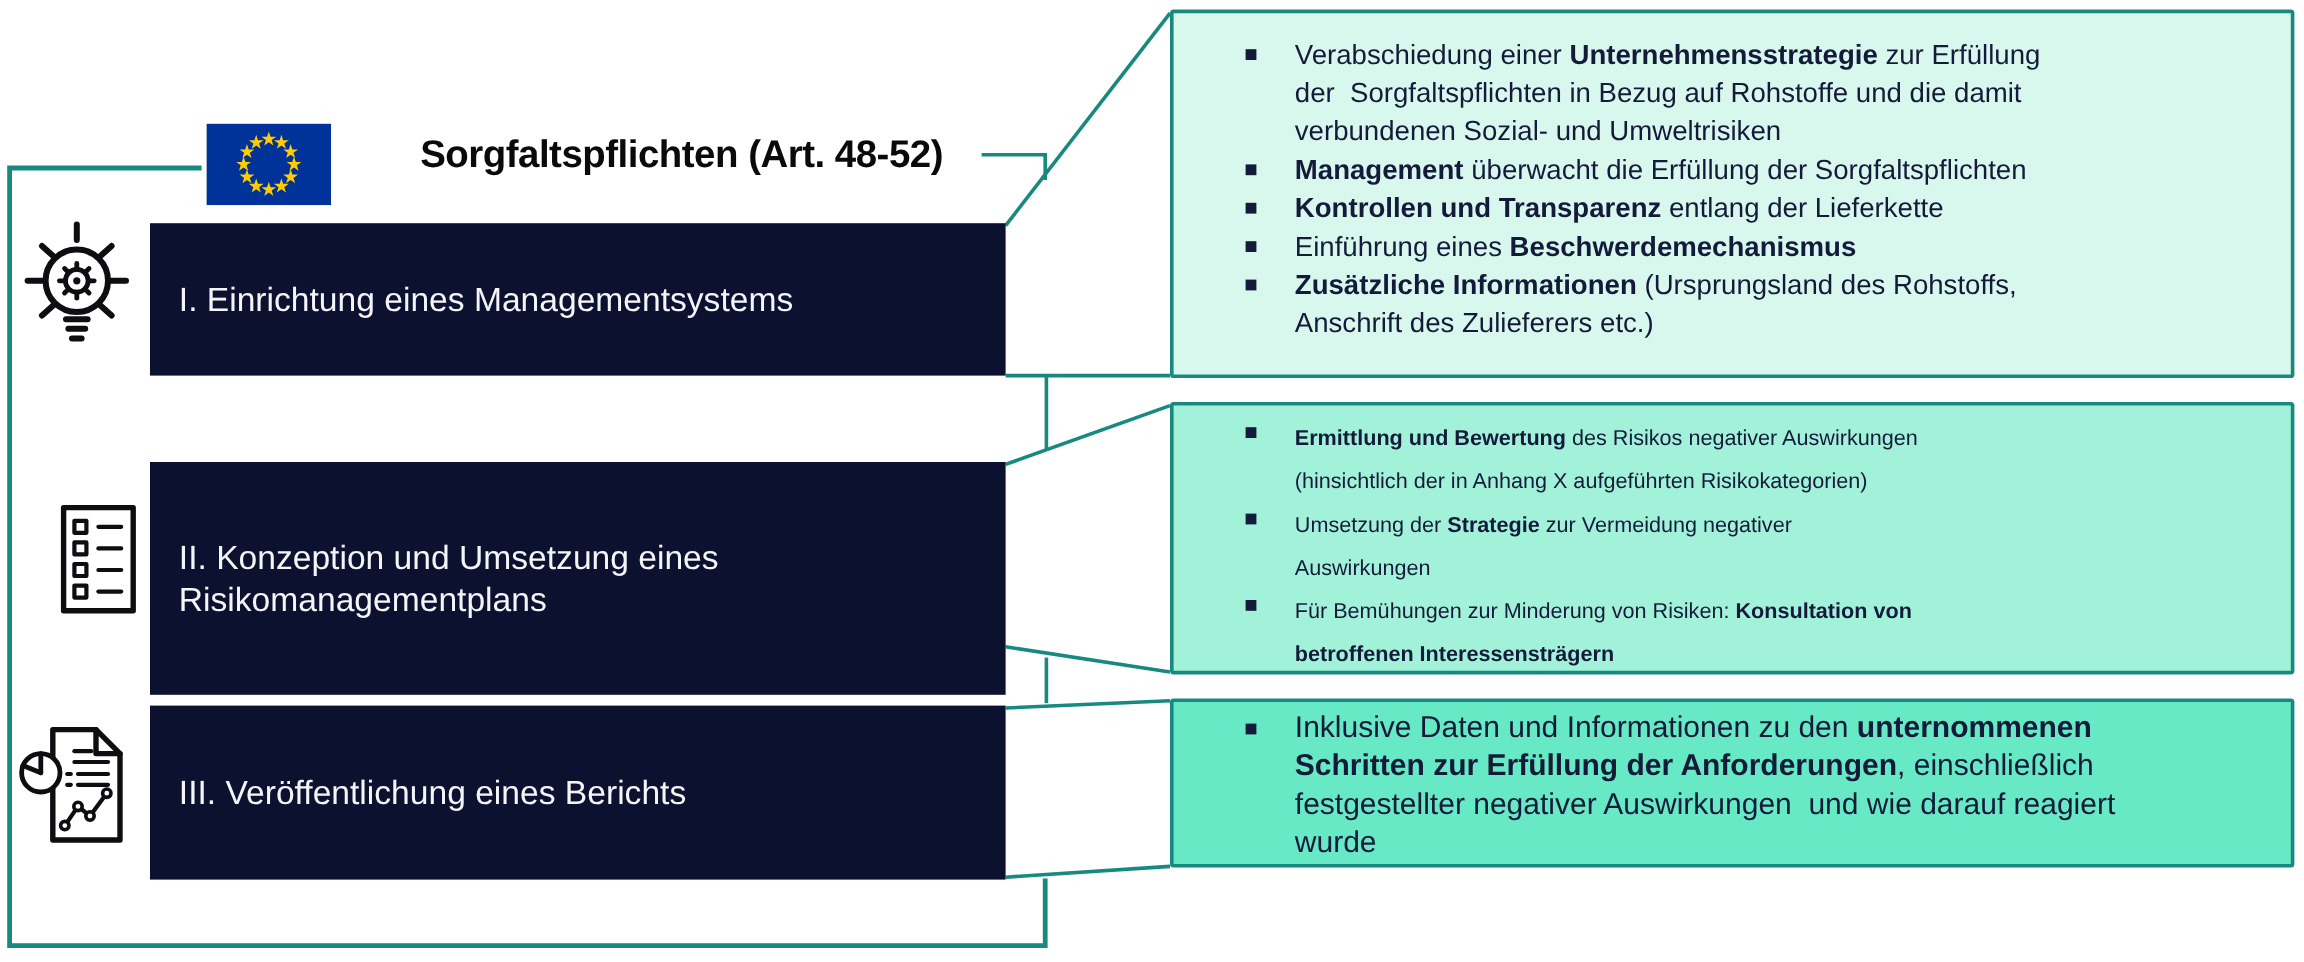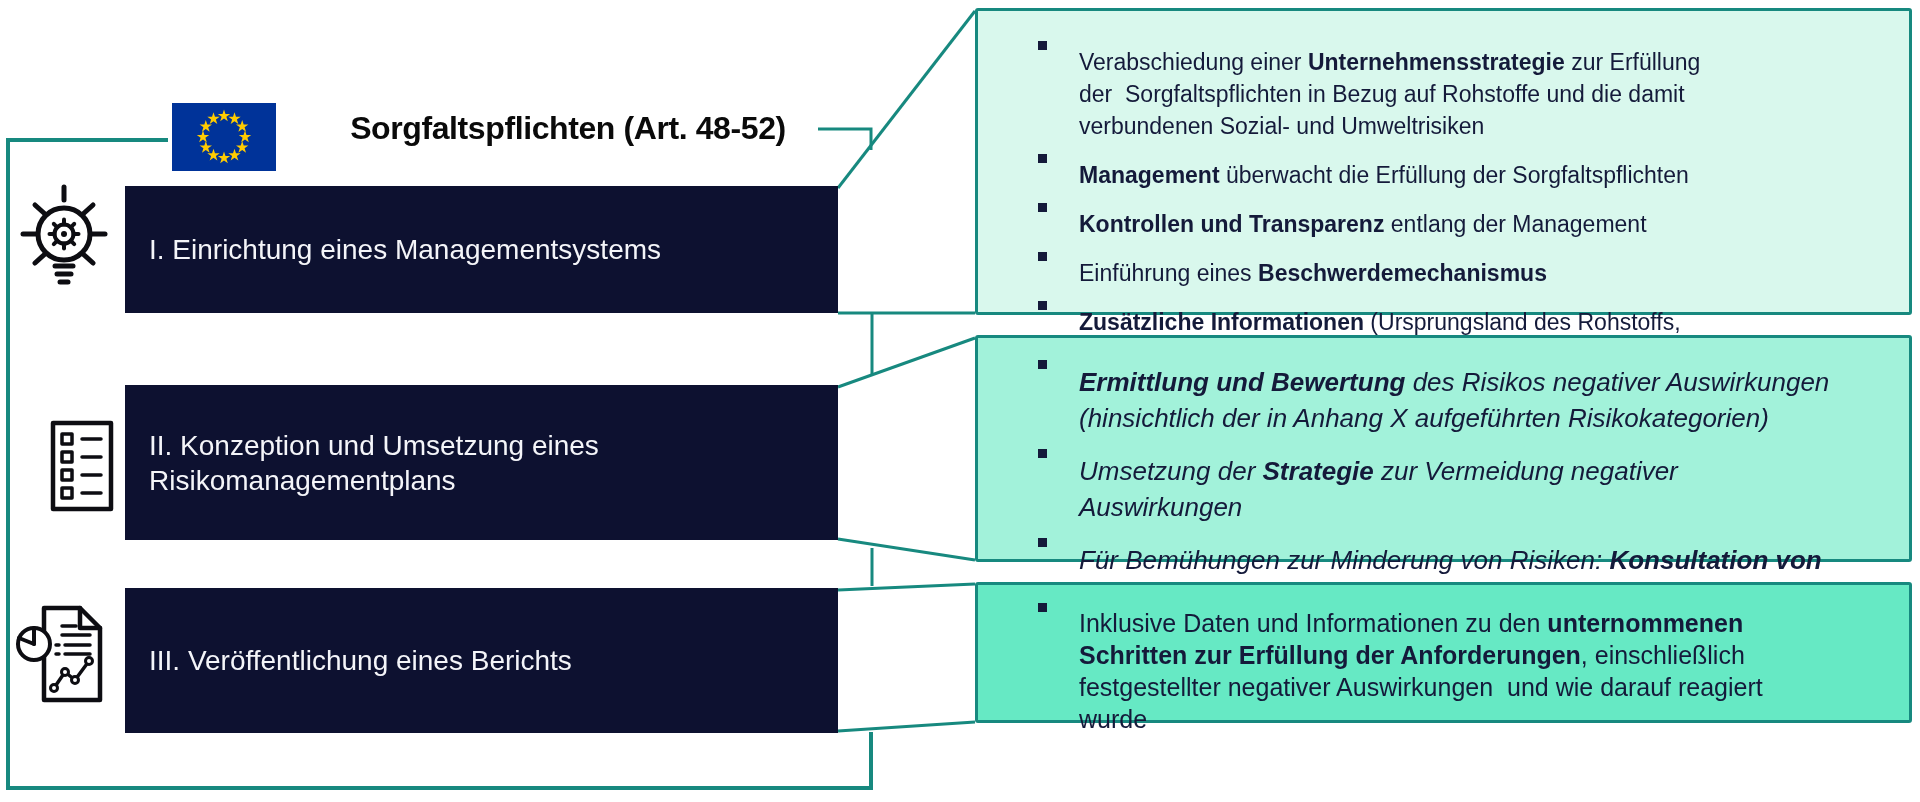--- a/index.html
+++ b/index.html
@@ -19,46 +19,46 @@
   
   .title{position:absolute;left:298px;top:110px;width:540px;
          font-size:32px;font-weight:700;color:var(--title-text,#0a0a0a);
          letter-spacing:-0.4px;white-space:nowrap;text-align:center;}
 
   
   .step{position:absolute;left:125px;width:713px;background:var(--navy-box,#0d1130);
         color:var(--box-text,#f4f5f9);display:flex;align-items:center;
         font-size:28px;line-height:1.25;padding:16px 24px;box-sizing:border-box;}
   .step1{top:186px;height:127px;}
-  .step2{top:385px;height:155px;}
+  .step2{top:385px;height:194px;}
   .step3{top:588px;height:145px;}
 
   
   .icon{position:absolute;}
   .ic1{left:14px;top:178px;}
   .ic2{left:50px;top:420px;}
   .ic3{left:14px;top:604px;}
   .ink{stroke:#0d0d12;fill:none;stroke-linecap:round;stroke-linejoin:round;}
   .inkfill{fill:#0d0d12;stroke:none;}
 
   
   .callout{position:absolute;left:975px;width:937px;box-sizing:border-box;
            border:3px solid var(--teal-line,#17897f);border-radius:3px;}
   .co1{top:8px;height:307px;background:var(--callout1-bg,#d9f8ed);}
   .co2{top:335px;height:227px;background:var(--callout2-bg,#a2f2da);}
   .co3{top:582px;height:141px;background:var(--callout3-bg,#66e9c4);}
 
   ul.bullets{list-style:none;margin:0;padding:0;color:var(--navy-text,#141a3a);}
   .co1 ul.bullets{padding-top:18px;font-size:23px;line-height:32px;}
-  .co2 ul.bullets{padding-top:9px;font-size:26px;line-height:36px;font-style:italic;}
+  .co2 ul.bullets{padding-top:9px;font-size:18px;line-height:36px;}
   .co3 ul.bullets{padding-top:5px;font-size:25px;line-height:32px;}
   ul.bullets li{display:flex;align-items:flex-start;}
   .marker{flex:0 0 auto;width:9px;height:9px;background:var(--navy-text,#141a3a);
           margin-left:60px;margin-top:0.5em;}
-  .bt{flex:1;margin-left:32px;padding-right:14px;white-space:pre-wrap;margin-top:17px;}
+  .bt{flex:1;margin-left:32px;padding-right:14px;white-space:pre-wrap;}
   .bt b{font-weight:700;}
 </style>
 </head>
 <body>
 
 <div class="canvas">
 
   <svg class="connectors" viewBox="0 0 1920 802">
     <polyline class="tline w4" points="168,140 8,140 8,788 871,788 871,732"></polyline>
     <polyline class="tline w3" points="818,129 871,129 871,150"></polyline>
@@ -187,21 +187,21 @@
           <span class="bt"><span>Verabschiedung einer </span><b>Unternehmensstrategie</b><span> zur Erfüllung
 der  Sorgfaltspflichten in Bezug auf Rohstoffe und die damit
 verbundenen Sozial- und Umweltrisiken</span></span>
         </li>
         <li>
           <span class="marker"></span>
           <span class="bt"><b>Management</b><span> überwacht die Erfüllung der Sorgfaltspflichten</span></span>
         </li>
         <li>
           <span class="marker"></span>
-          <span class="bt"><b>Kontrollen und Transparenz</b><span> entlang der Management</span></span>
+          <span class="bt"><b>Kontrollen und Transparenz</b><span> entlang der Lieferkette</span></span>
         </li>
         <li>
           <span class="marker"></span>
           <span class="bt"><span>Einführung eines </span><b>Beschwerdemechanismus</b></span>
         </li>
         <li>
           <span class="marker"></span>
           <span class="bt"><b>Zusätzliche Informationen</b><span> (Ursprungsland des Rohstoffs,
 Anschrift des Zulieferers etc.)</span></span>
         </li>

